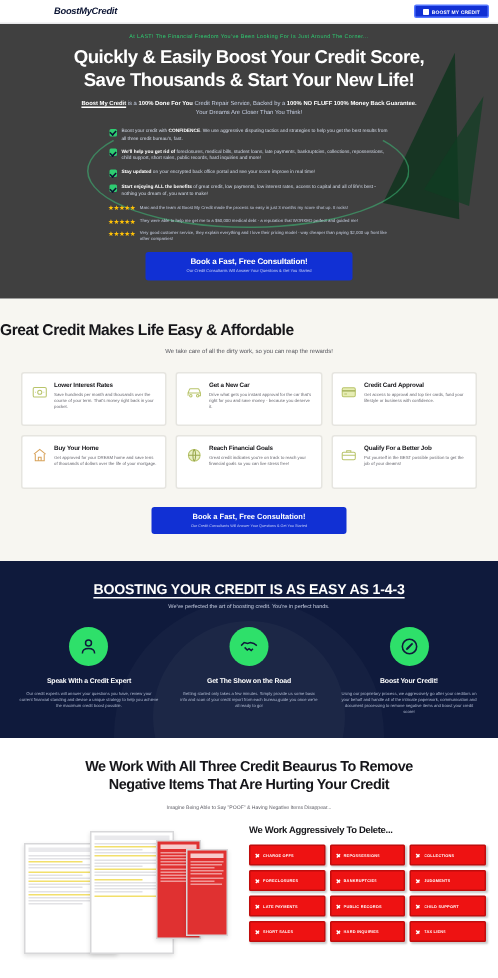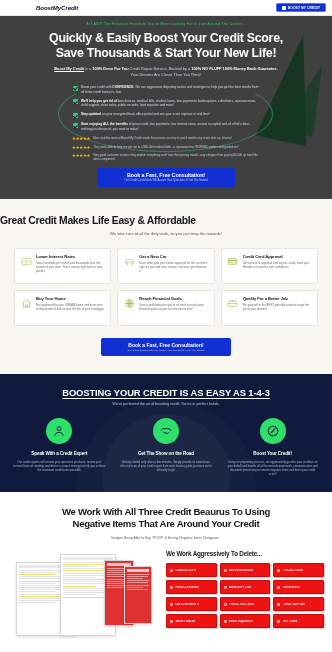--- a/index.html
+++ b/index.html
@@ -590,22 +590,22 @@
         </div>
         <h3>Boost Your Credit!</h3>
         <p>Using our proprietary process, we aggressively go after your creditors on your behalf and handle all of the intricate paperwork, communication and document processing to remove negative items and boost your credit score!</p>
       </div>
     </div>
   </div>
 </section>
 
 <section class="bureaus">
   <h2>
-    <span>We Work With All Three Credit Beaurus To Using</span><br>
-    <span>Negative Items That Are Around Your Credit</span>
+    <span>We Work With All Three Credit Beaurus To Remove</span><br>
+    <span>Negative Items That Are Hurting Your Credit</span>
   </h2>
   <div class="sub">Imagine Being Able to Say "POOF" &amp; Having Negative Items Disappear...</div>
 
   <div class="split">
     <div class="docs">
       <div class="doc doc-a">
         <div class="hdr"></div>
           <div class="ln m"></div>
           <div class="ln"></div>
           <div class="ln y s"></div>

